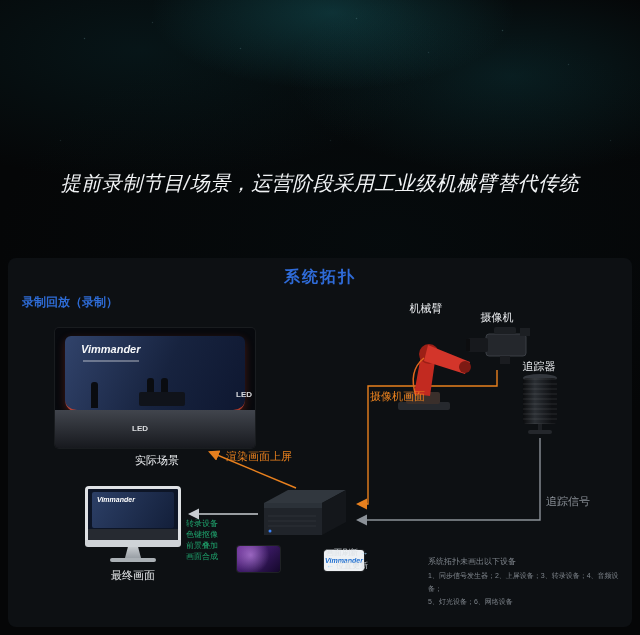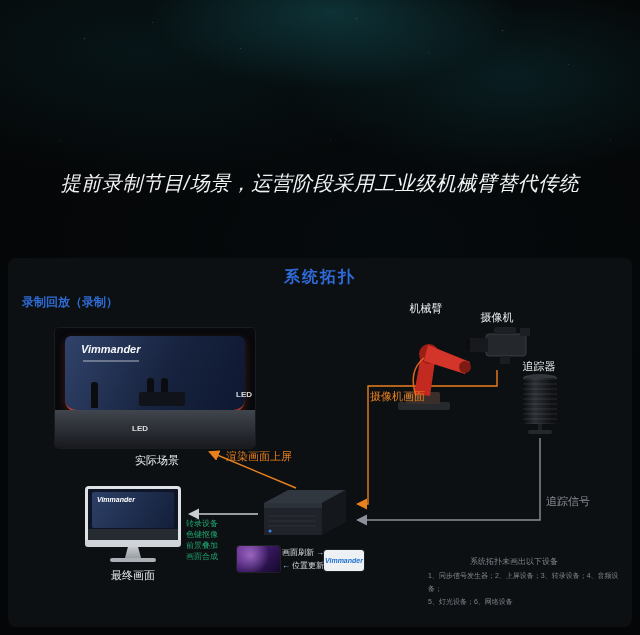--- a/index.html
+++ b/index.html
@@ -99,26 +99,26 @@
   .tracker-stem{width:4px;height:6px;background:#1d2024;margin:0 auto;}
   .tracker-base{width:24px;height:4px;background:#24272c;border-radius:2px;margin:0 auto;}
   
   .thumb{position:absolute;z-index:2;border-radius:3px;box-shadow:0 0 0 1px rgba(255,255,255,.08);}
   .thumb-render{left:229px;top:288px;width:43px;height:26px;
     background:radial-gradient(circle at 32% 35%, rgba(220,160,255,.55), transparent 55%),
       linear-gradient(135deg,#6a2f96 0%,#3c1a66 45%,#14082b 100%);}
   .thumb-comp{left:316px;top:292px;width:40px;height:21px;background:#eef1f4;
     display:flex;align-items:center;justify-content:center;}
   .thumb-comp-brand{color:#1f6fd0;font-size:7px;font-weight:bold;font-style:italic;}
-  .sync{position:absolute;z-index:3;display:flex;align-items:center;gap:2px;font-size:8px;color:#dde1e5;}
+  .sync{position:absolute;z-index:3;display:flex;align-items:center;gap:2px;font-size:8px;color:#dde1e5;padding-left:44px;}
   .sync1{left:274px;top:289px;} .sync2{left:274px;top:302px;}
   .sync-arrow{color:#9fd8ff;font-size:8px;line-height:8px;}
   
   .note{position:absolute;left:420px;top:297px;z-index:3;color:#7f858c;}
-  .note-title{font-size:8px;line-height:14px;margin-left:42px;}
+  .note-title{font-size:8px;line-height:14px;}
   .note-line{font-size:7px;line-height:13px;}
 </style>
 </head>
 <body>
 
 <div class="stage">
   <div class="specks"></div>
 
 
   <div class="intro">

